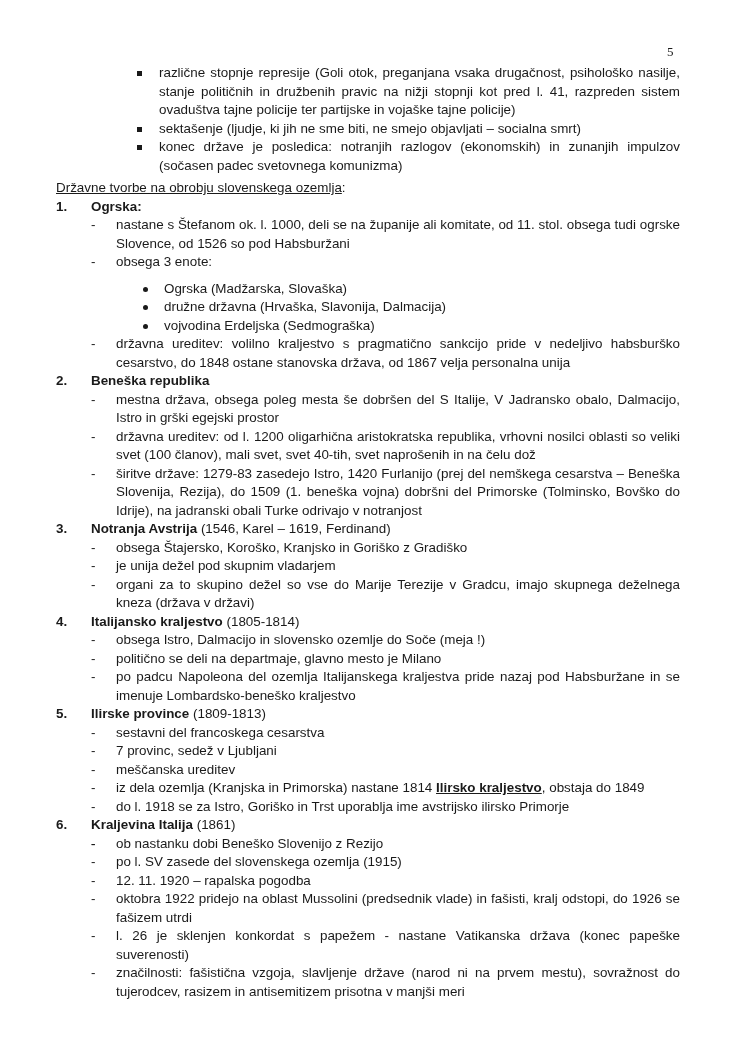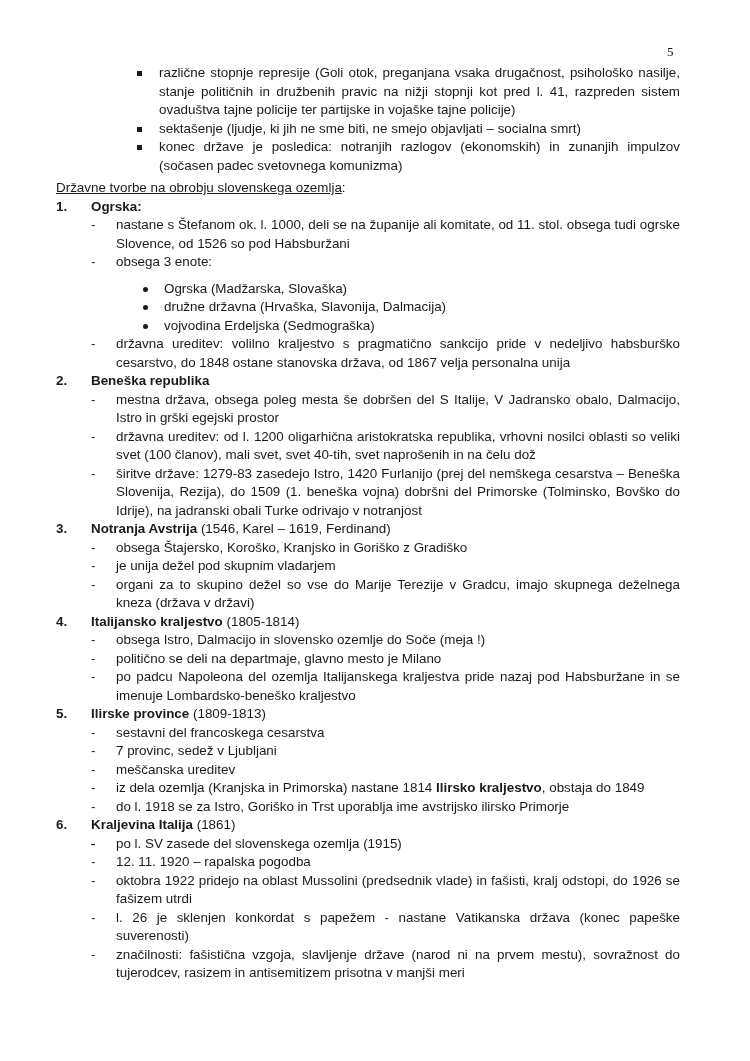--- a/index.html
+++ b/index.html
@@ -13,21 +13,21 @@
   .sect { position: relative; padding-left: 35px; }
   .sect-head { position: relative; }
   .sect-num { position: absolute; left: -35px; font-weight: bold; }
   .sect-title { font-weight: bold; }
   .dash-list { margin: 0 0 0 0; padding: 0; list-style: none; }
   .dash-list > li { position: relative; padding-left: 25px; text-align: justify; }
   .dash-list > li .dash { position: absolute; left: 0; top: 0; }
   .dot-list { margin: 8px 0 0 25px; padding: 0; list-style: none; }
   .dot-list li { position: relative; padding-left: 23px; }
   .dot-list li .dot { position: absolute; left: 2px; top: 7px; width: 5px; height: 5px; border-radius: 50%; background: #1a1a1a; }
-  b { font-weight: bold; }
+  b { font-weight: bold; text-decoration: underline; }
 </style>
 </head>
 <body>
 
 <div class="page-num">5</div>
 
 <div class="content">
   <ul class="sq-list">
     <li><span class="sq"></span><span>različne stopnje represije (Goli otok, preganjana vsaka drugačnost, psihološko nasilje, stanje političnih in družbenih pravic na nižji stopnji kot pred l. 41, razpreden sistem ovaduštva tajne policije ter partijske in vojaške tajne policije)</span></li>
     <li><span class="sq"></span><span>sektašenje (ljudje, ki jih ne sme biti, ne smejo objavljati – socialna smrt)</span></li>
@@ -80,21 +80,21 @@
           <li><span class="dash">-</span><span>7 provinc, sedež v Ljubljani</span></li>
           <li><span class="dash">-</span><span>meščanska ureditev</span></li>
           <li><span class="dash">-</span><span>iz dela ozemlja (Kranjska in Primorska) nastane 1814 </span><b>Ilirsko kraljestvo</b><span>, obstaja do 1849</span></li>
           <li><span class="dash">-</span><span>do l. 1918 se za Istro, Goriško in Trst uporablja ime avstrijsko ilirsko Primorje</span></li>
         </ul>
       </div>
       <div class="sect">
         <div class="sect-head"><span class="sect-num">6.</span><span class="sect-title">Kraljevina Italija</span><span> (1861)</span></div>
         <ul class="dash-list">
           <li><span class="dash">-</span></li>
-          <li><span class="dash">-</span></li>
+          <li><span class="dash">-</span><span>ob nastanku dobi Beneško Slovenijo z Rezijo</span></li>
           <li><span class="dash">-</span><span>po l. SV zasede del slovenskega ozemlja (1915)</span></li>
           <li><span class="dash">-</span><span>12. 11. 1920 – rapalska pogodba</span></li>
           <li><span class="dash">-</span><span>oktobra 1922 pridejo na oblast Mussolini (predsednik vlade) in fašisti, kralj odstopi, do 1926 se fašizem utrdi</span></li>
           <li><span class="dash">-</span><span>l. 26 je sklenjen konkordat s papežem - nastane Vatikanska država (konec papeške suverenosti)</span></li>
           <li><span class="dash">-</span><span>značilnosti: fašistična vzgoja, slavljenje države (narod ni na prvem mestu), sovražnost do tujerodcev, rasizem in antisemitizem prisotna v manjši meri</span></li>
         </ul>
       </div>
     </div>
 </div>
 

